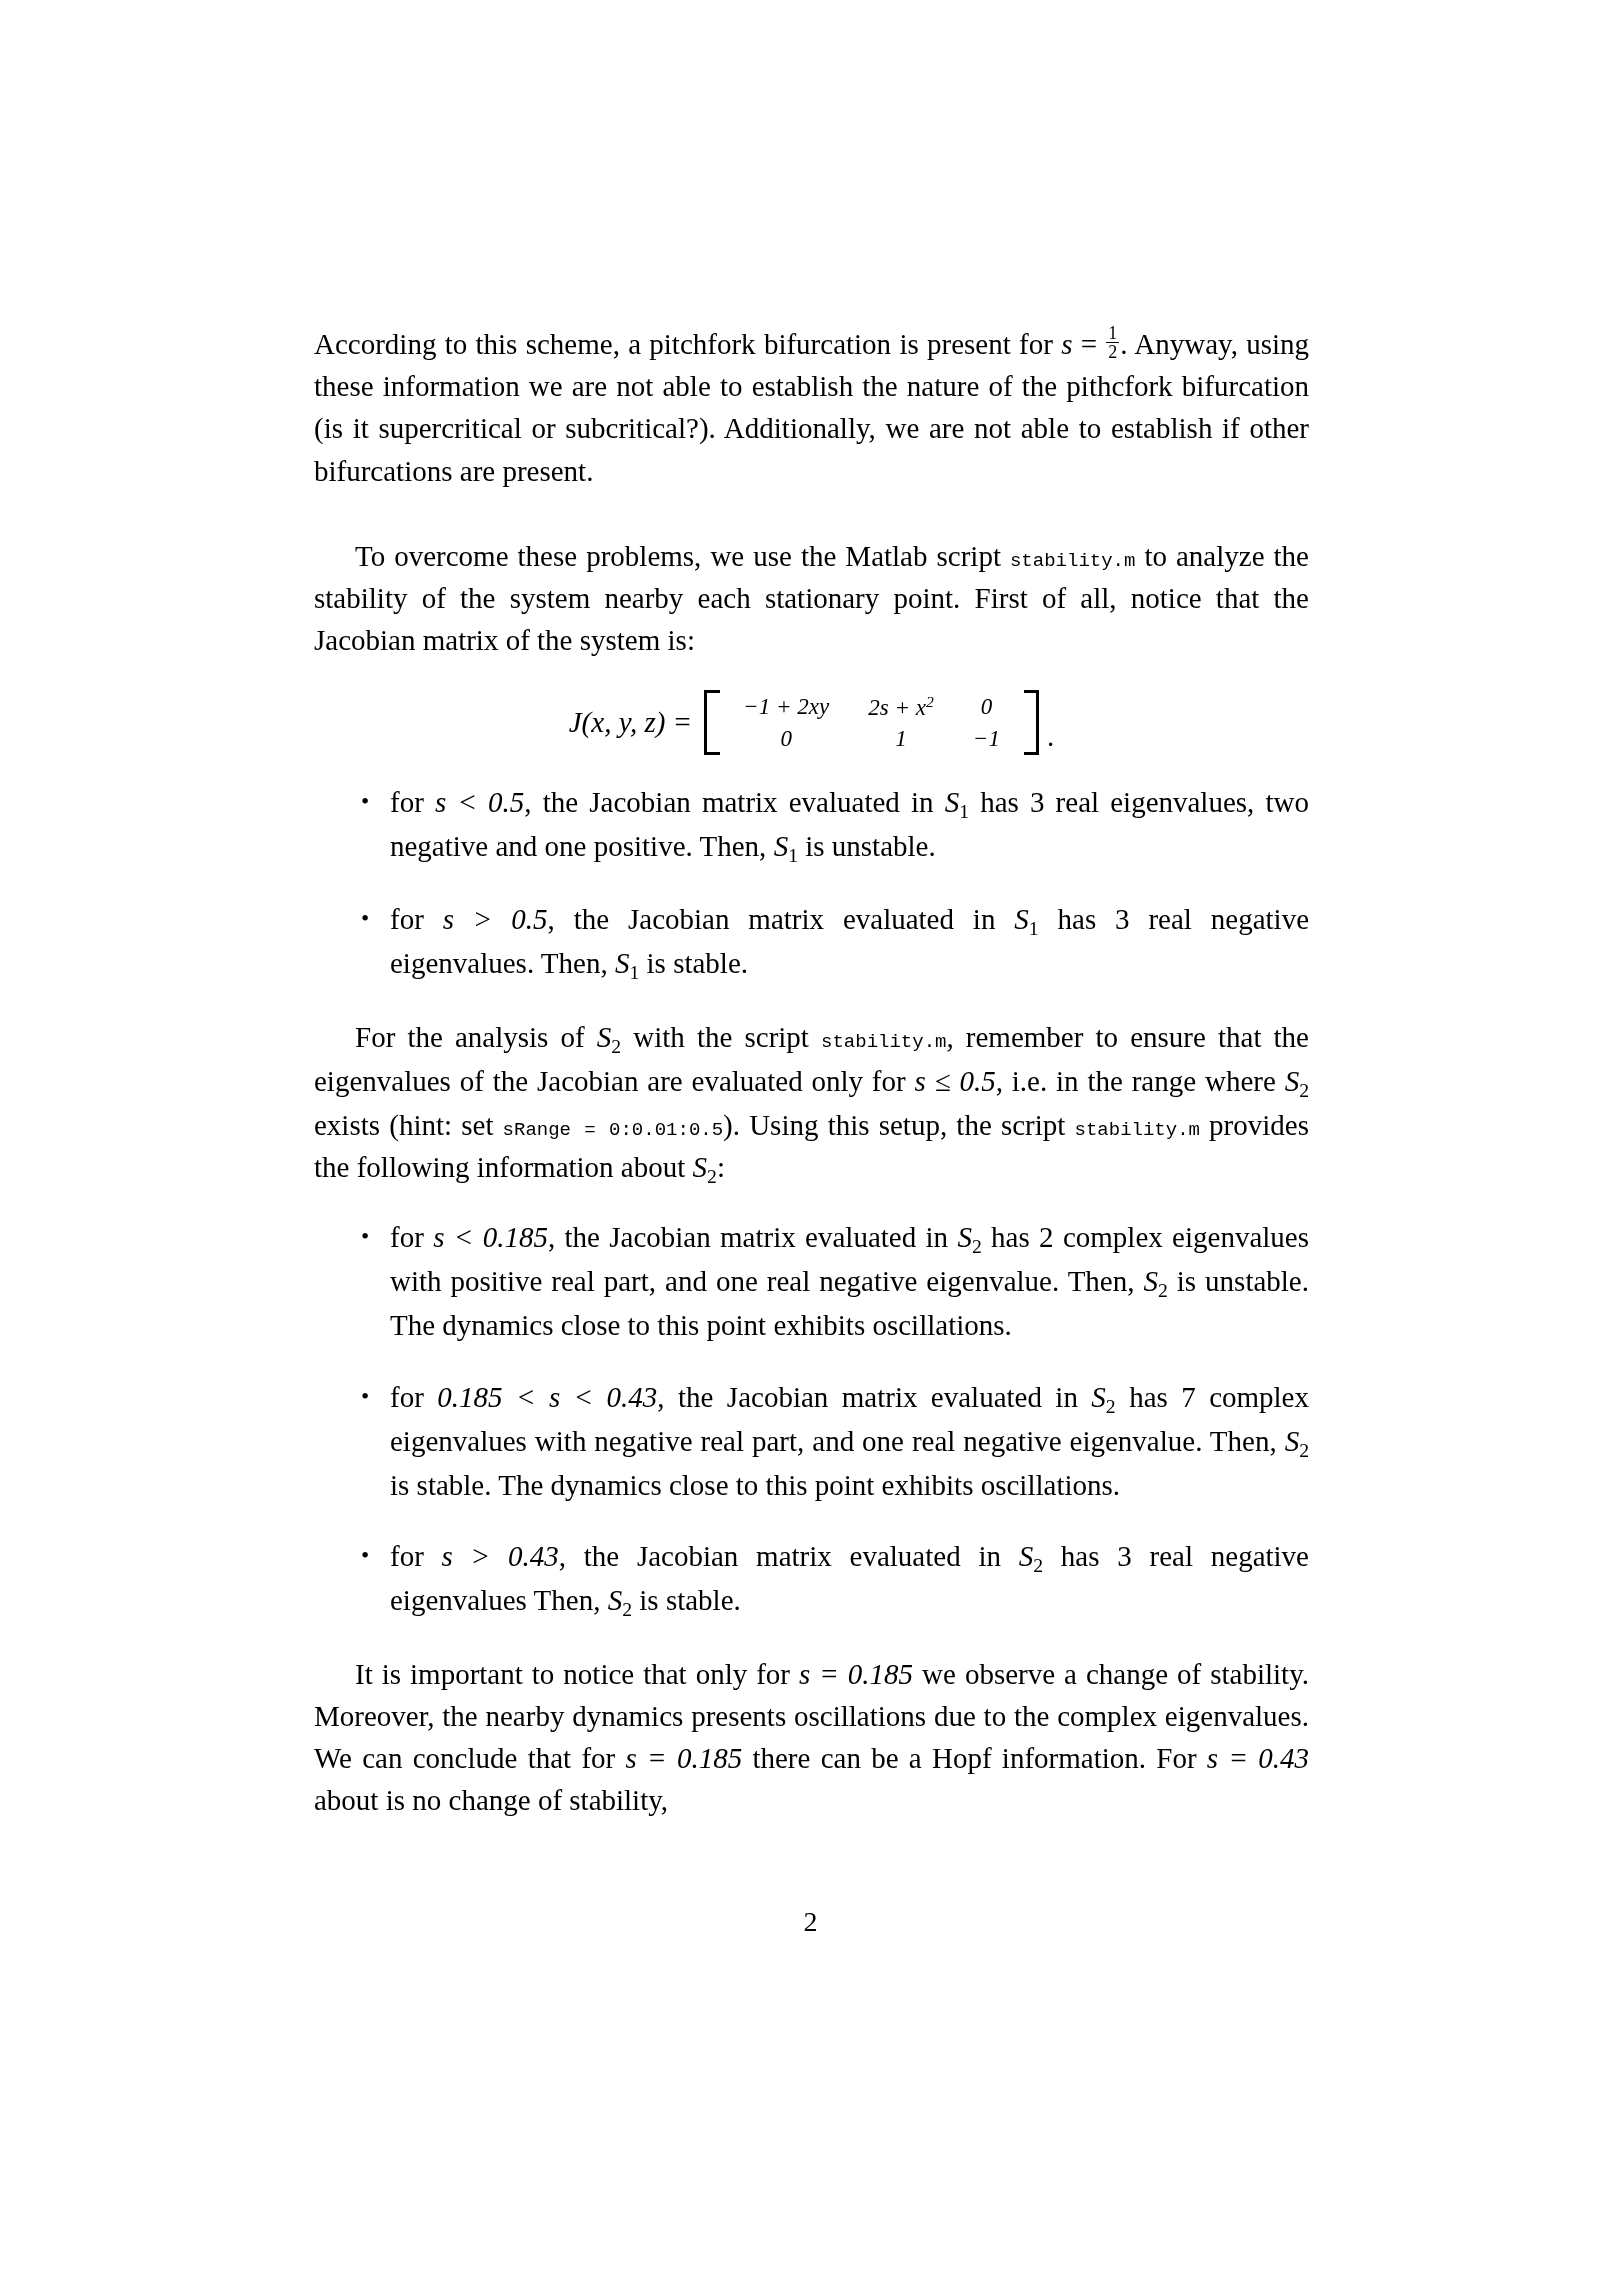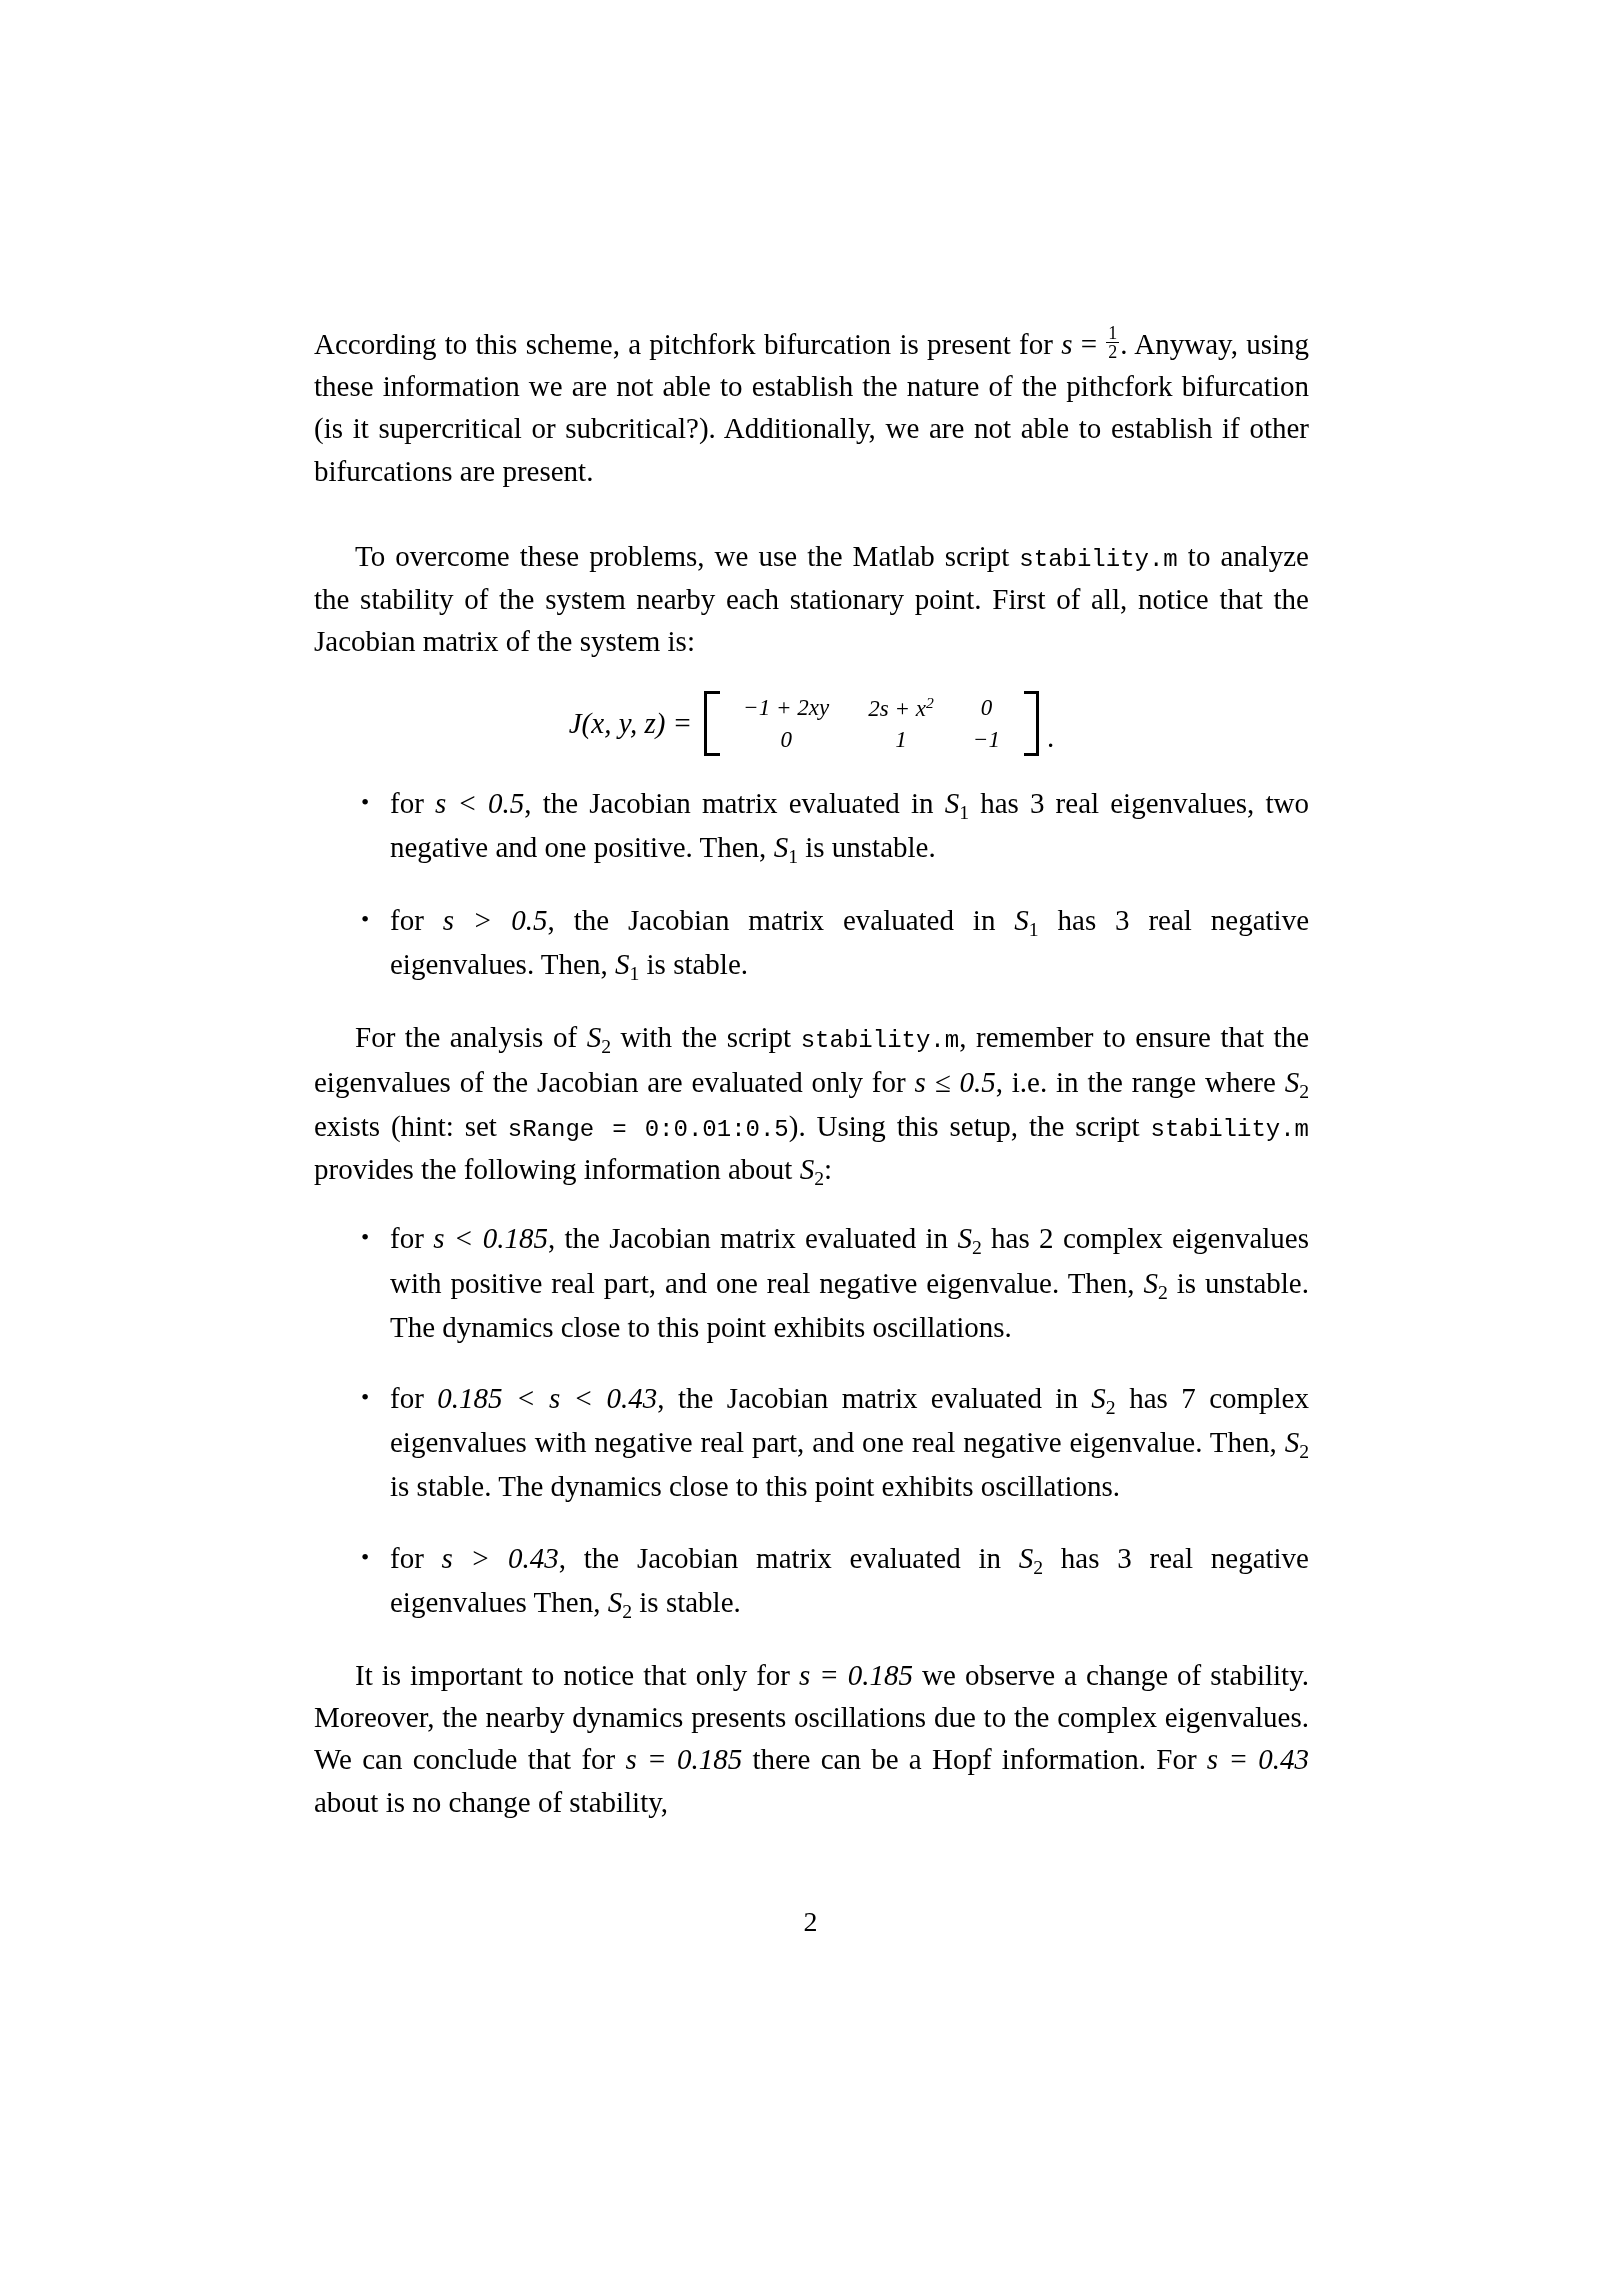--- a/index.html
+++ b/index.html
@@ -29,21 +29,21 @@
     text-align: justify;
     text-justify: inter-word;
     hyphens: manual;
   }
   p.indent {
     text-indent: 41px;
   }
   .gap-big { height: 43px; }
   .mono {
     font-family: "Liberation Mono", monospace;
-    font-size: 24px;
+    font-size: 19px;
   }
   i, .it {
     font-family: "Liberation Serif", serif;
     font-style: italic;
   }
   .sub {
     font-size: 0.68em;
     vertical-align: -0.28em;
   }
   .sup {

